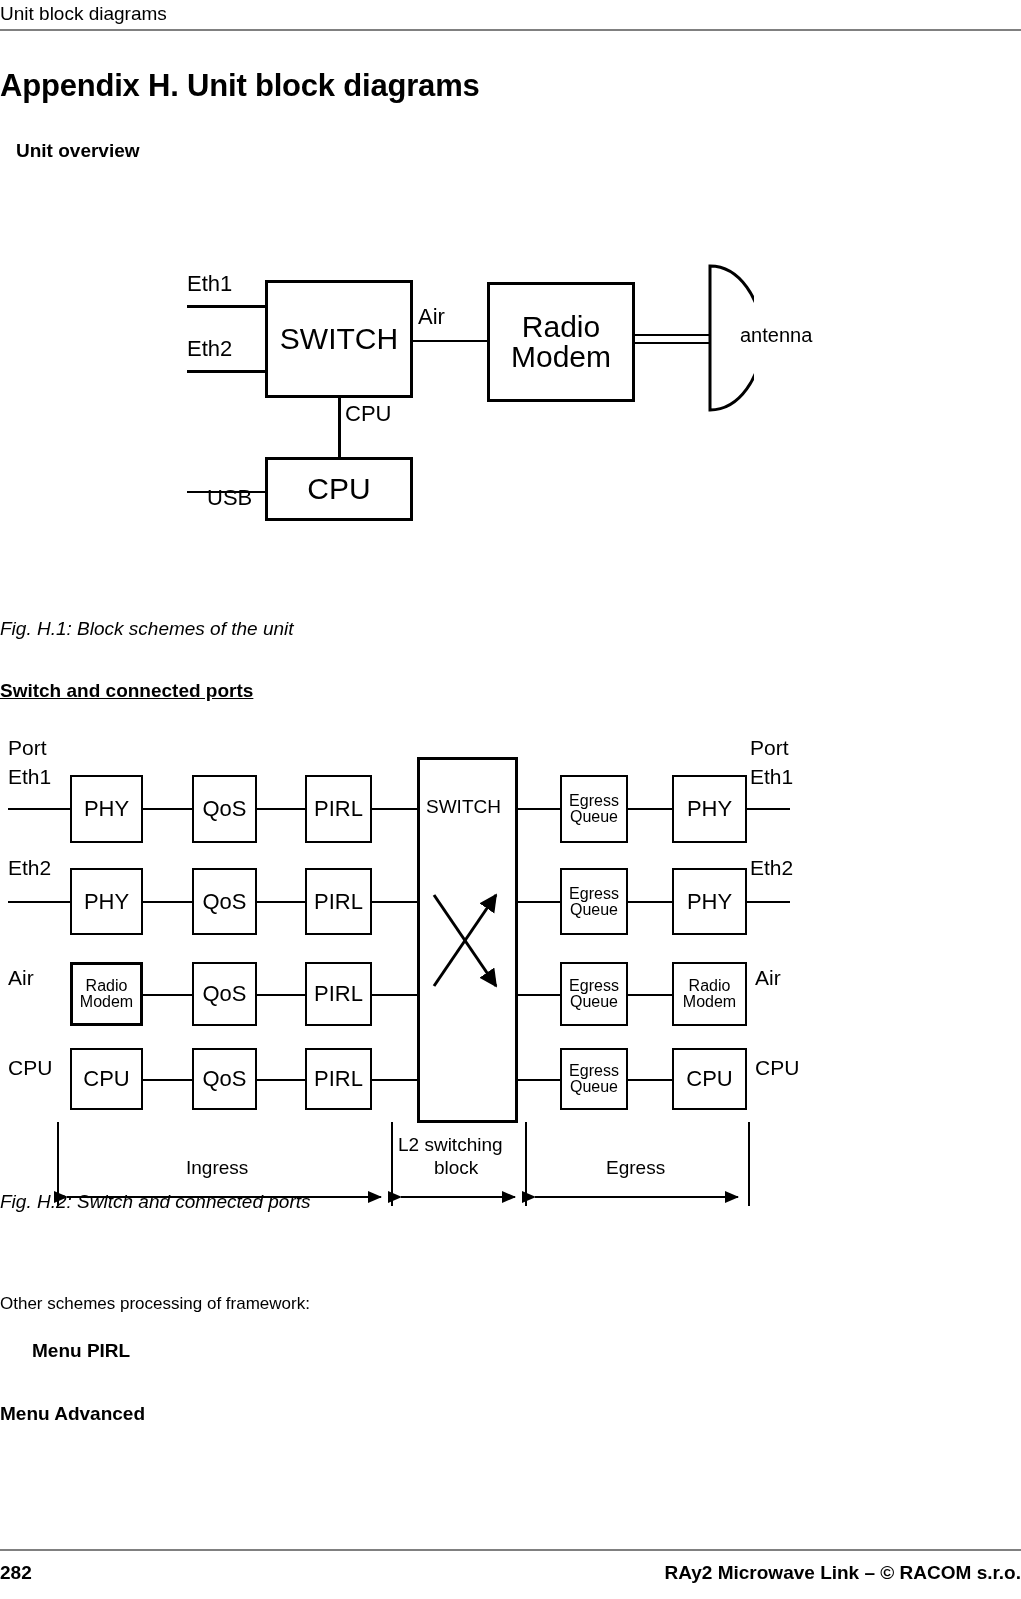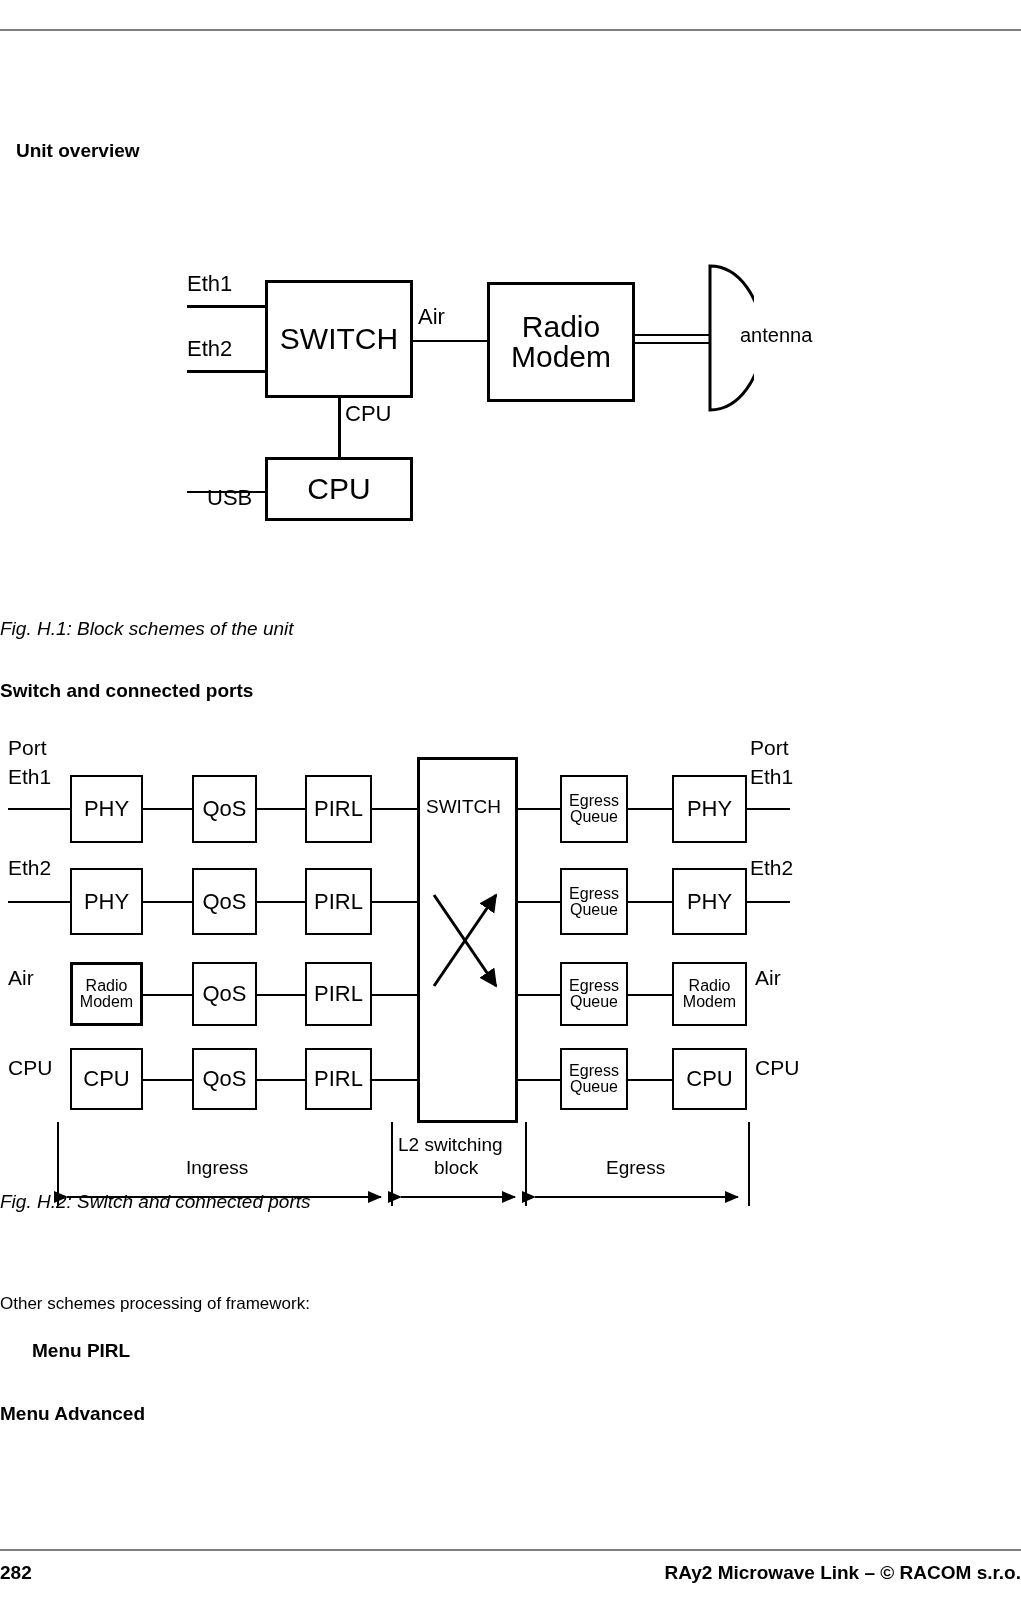--- a/index.html
+++ b/index.html
@@ -48,21 +48,21 @@
     letter-spacing: -0.2px;
     white-space: nowrap;
   }
   .h2 {
     position: absolute;
     font-size: 19px;
     font-weight: bold;
     white-space: nowrap;
   }
   .h2-unit-overview { left: 16px; top: 140px; }
-  .h2-switch-ports  { left: 0; top: 680px; }
+  .h2-switch-ports  { left: 0; top: 680px; text-decoration: underline; }
   .h2-menu-pirl     { left: 0; top: 1340px; padding-left: 32px; }
   .h2-menu-adv      { left: 0; top: 1403px; }
 
   .caption {
     position: absolute;
     font-size: 19px;
     font-style: italic;
     white-space: nowrap;
   }
   .caption-h1 { left: 0; top: 618px; }
@@ -146,22 +146,24 @@
   .f2-boxsm   { font-size: 16px; }
   .f2-switch  { font-size: 19px; }
   .f2-port    { font-size: 21px; }
   .f2-axis    { font-size: 19px; }
 </style>
 </head>
 <body>
 
 <div class="page">
 
+  <div class="running-header">Unit block diagrams</div>
   <div class="header-rule"></div>
 
+  <div class="h1">Appendix H. Unit block diagrams</div>
 
   <div class="h2 h2-unit-overview">Unit overview</div>
 
   <div class="fig" style="left:0; top:0; width:1021px; height:600px;">
 
     <div class="lbl f1-med" style="left:187px; top:272px;">Eth1</div>
     <div class="hline hline-thick" style="left:187px; top:305px; width:80px;"></div>
 
     <div class="lbl f1-med" style="left:187px; top:337px;">Eth2</div>
     <div class="hline hline-thick" style="left:187px; top:370px; width:80px;"></div>

